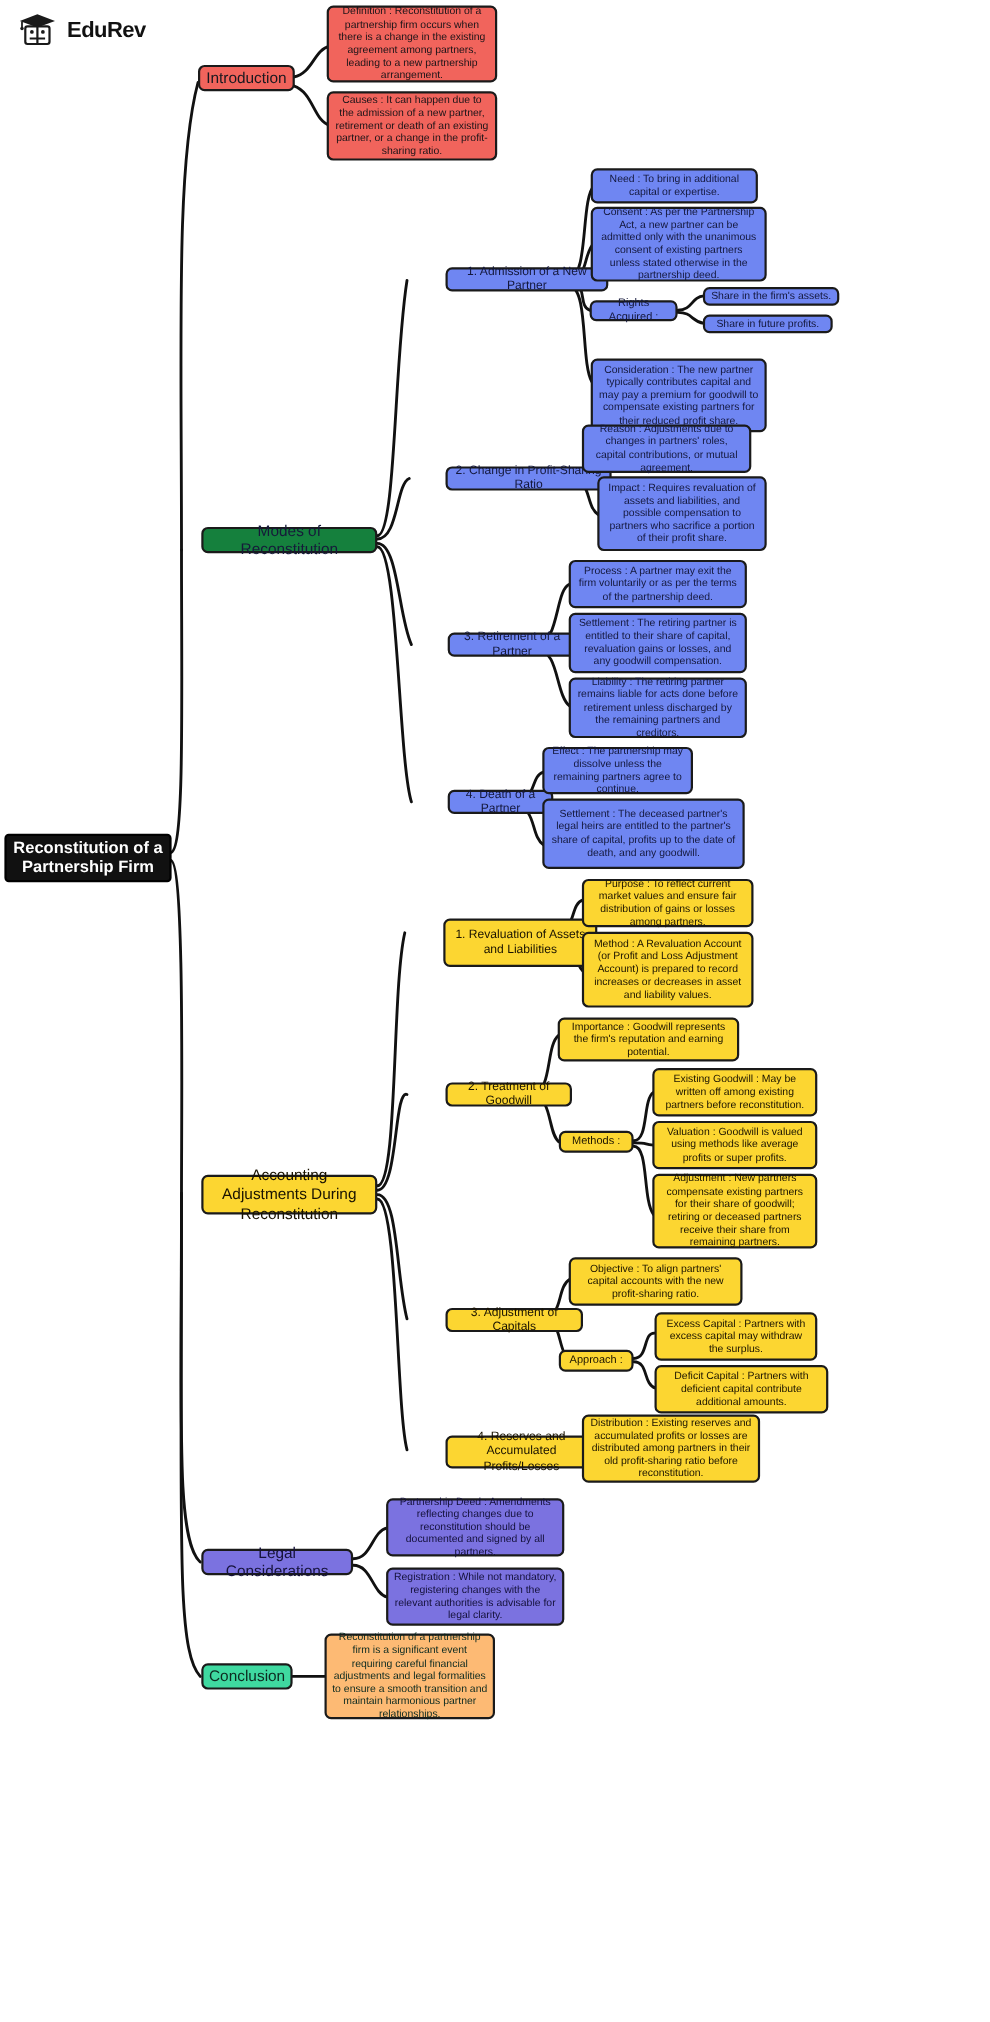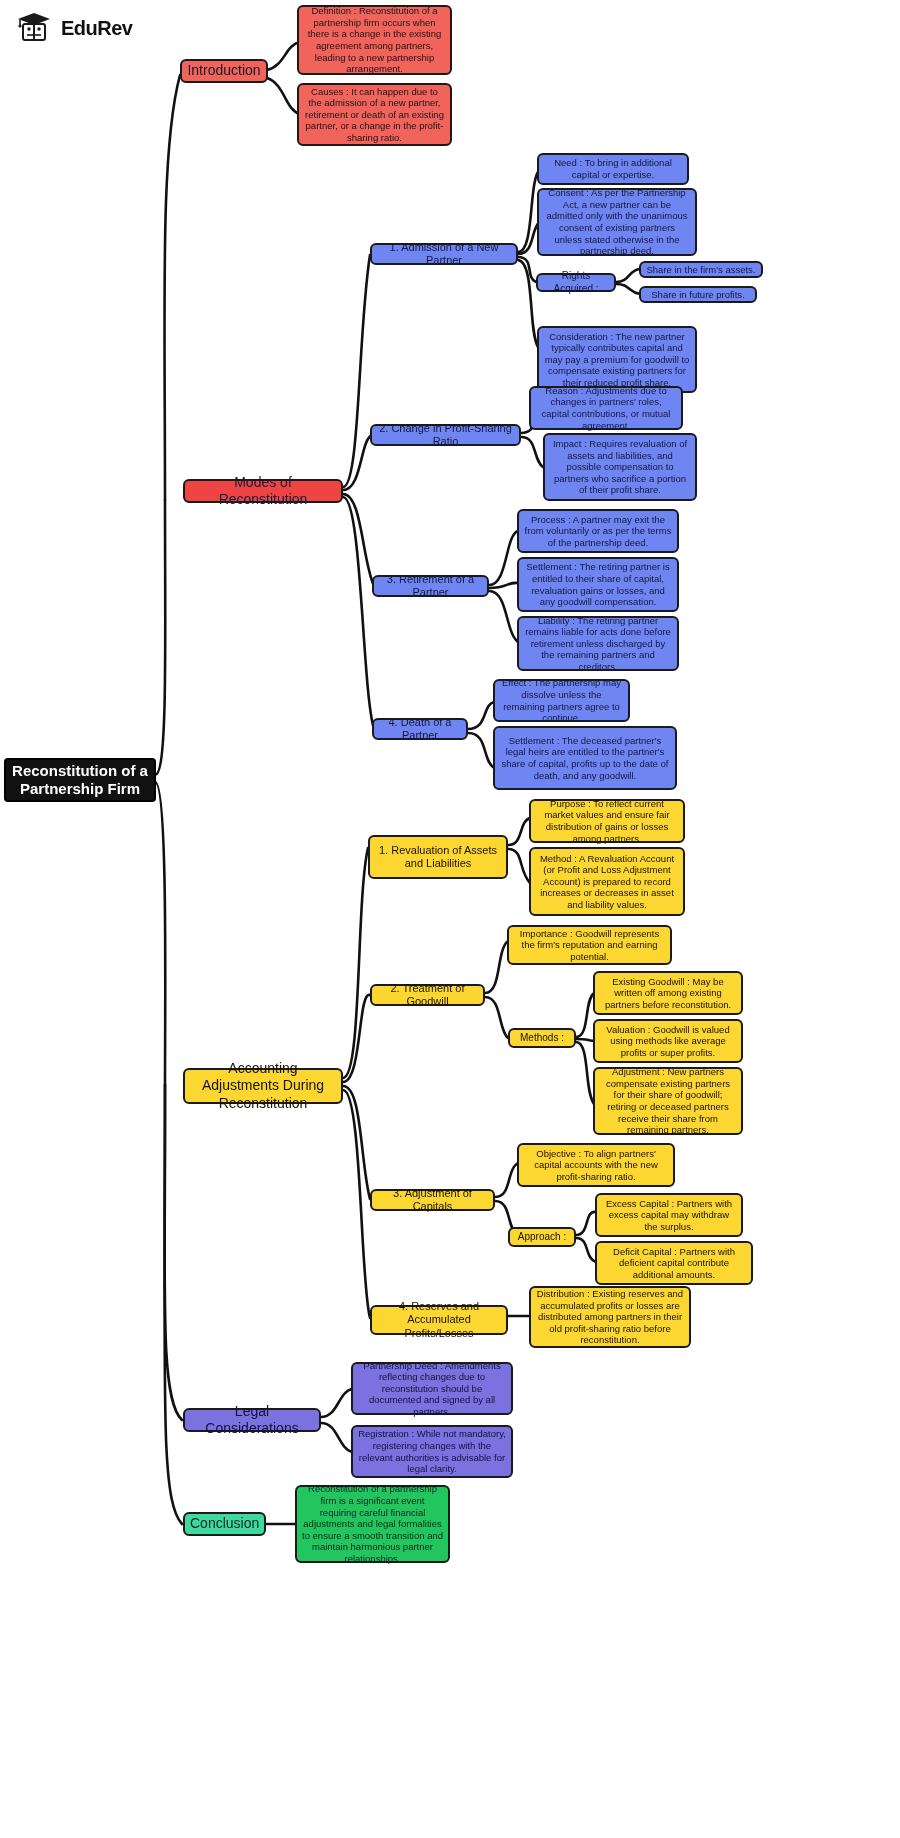--- a/index.html
+++ b/index.html
@@ -20,37 +20,37 @@
   .node span{display:block;width:100%;}
 
   
   .root{
     background:#111111;color:#ffffff;border-color:#000000;
     font-size:15px;font-weight:bold;border-radius:4px;
   }
   
   .sec{font-size:14px;}
   .sec.red{background:#f1645c;color:#18181f;border-color:#1a1a1a;}
-  .sec.blue{background:#ef4444;color:#161a3a;}
+  .sec.blue{background:#15803d;color:#161a3a;}
   .sec.yellow{background:#fcd631;color:#191200;}
   .sec.purple{background:#7b72e0;color:#15123a;}
   .sec.green{background:#3fd9a0;color:#0d2a20;}
 
   
   .leaf{font-size:9.5px;}
   .leaf.red{background:#f1645c;color:#1b1418;}
   .leaf.blue{background:#6f86f2;color:#14183c;}
   .leaf.yellow{background:#fcd631;color:#1a1300;}
   .leaf.purple{background:#7b72e0;color:#14113a;}
-  .leaf.green{background:#22c55e;color:#0c2a20;}
+  .leaf.green{background:#fdba74;color:#0c2a20;}
 
   .sub{font-size:10px;}
   .sub.blue{background:#6f86f2;color:#14183c;}
 
-  .topic{font-size:11px;}
+  .topic{font-size:11px;margin-left:35px;}
   .topic.blue{background:#6f86f2;color:#14183c;}
   .topic.yellow{background:#fcd631;color:#1a1300;}
 
   
   #logo{position:absolute;left:14px;top:8px;display:flex;align-items:center;gap:7px;}
   #logo .wordmark{font-size:20px;font-weight:bold;color:#111;letter-spacing:-0.5px;}
   #logo svg{display:block;}
 </style>
 </head>
 <body>
@@ -185,21 +185,21 @@
     <span>Reason : Adjustments due to changes in partners' roles, capital contributions, or mutual agreement.</span>
   </div>
   <div class="node leaf blue" style="left:543px;top:433px;width:154px;height:68px;">
     <span>Impact : Requires revaluation of assets and liabilities, and possible compensation to partners who sacrifice a portion of their profit share.</span>
   </div>
 
   <div class="node topic blue" style="left:372px;top:575px;width:117px;height:22px;">
     <span>3. Retirement of a Partner</span>
   </div>
   <div class="node leaf blue" style="left:517px;top:509px;width:162px;height:44px;">
-    <span>Process : A partner may exit the from voluntarily or as per the terms of the partnership deed.</span>
+    <span>Process : A partner may exit the firm voluntarily or as per the terms of the partnership deed.</span>
   </div>
   <div class="node leaf blue" style="left:517px;top:557px;width:162px;height:55px;">
     <span>Settlement : The retiring partner is entitled to their share of capital, revaluation gains or losses, and any goodwill compensation.</span>
   </div>
   <div class="node leaf blue" style="left:517px;top:616px;width:162px;height:55px;">
     <span>Liability : The retiring partner remains liable for acts done before retirement unless discharged by the remaining partners and creditors.</span>
   </div>
 
   <div class="node topic blue" style="left:372px;top:718px;width:96px;height:22px;">
     <span>4. Death of a Partner</span>

